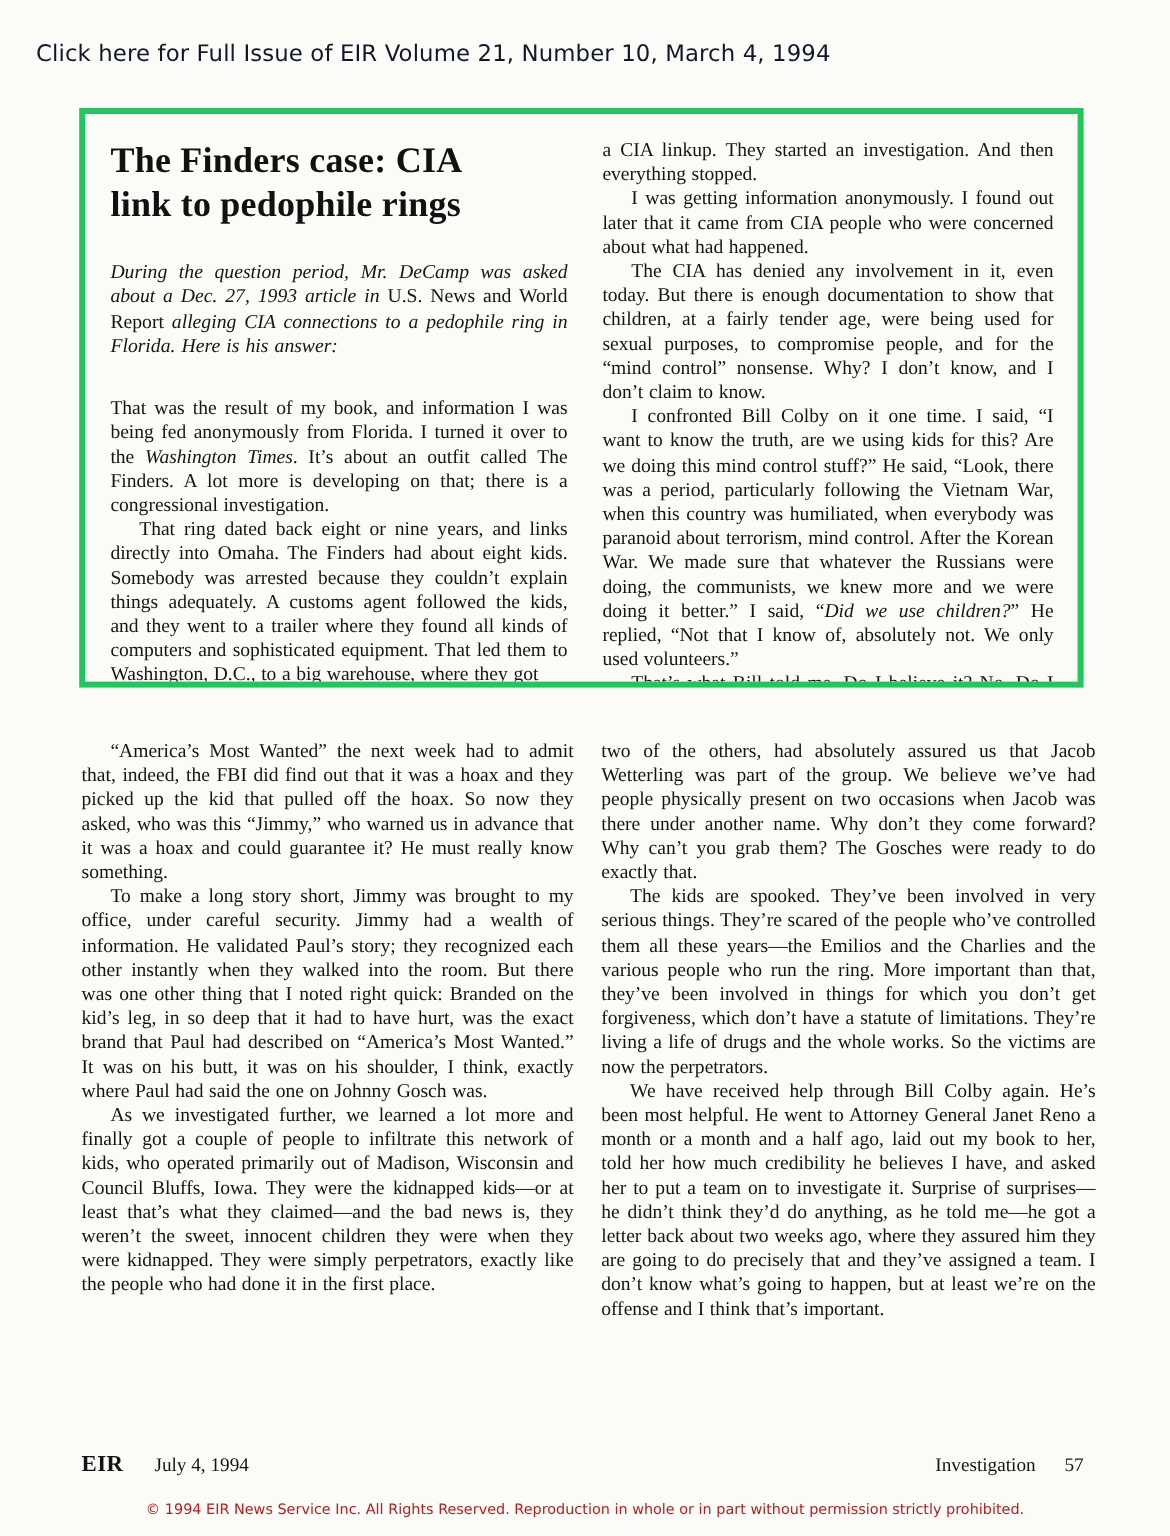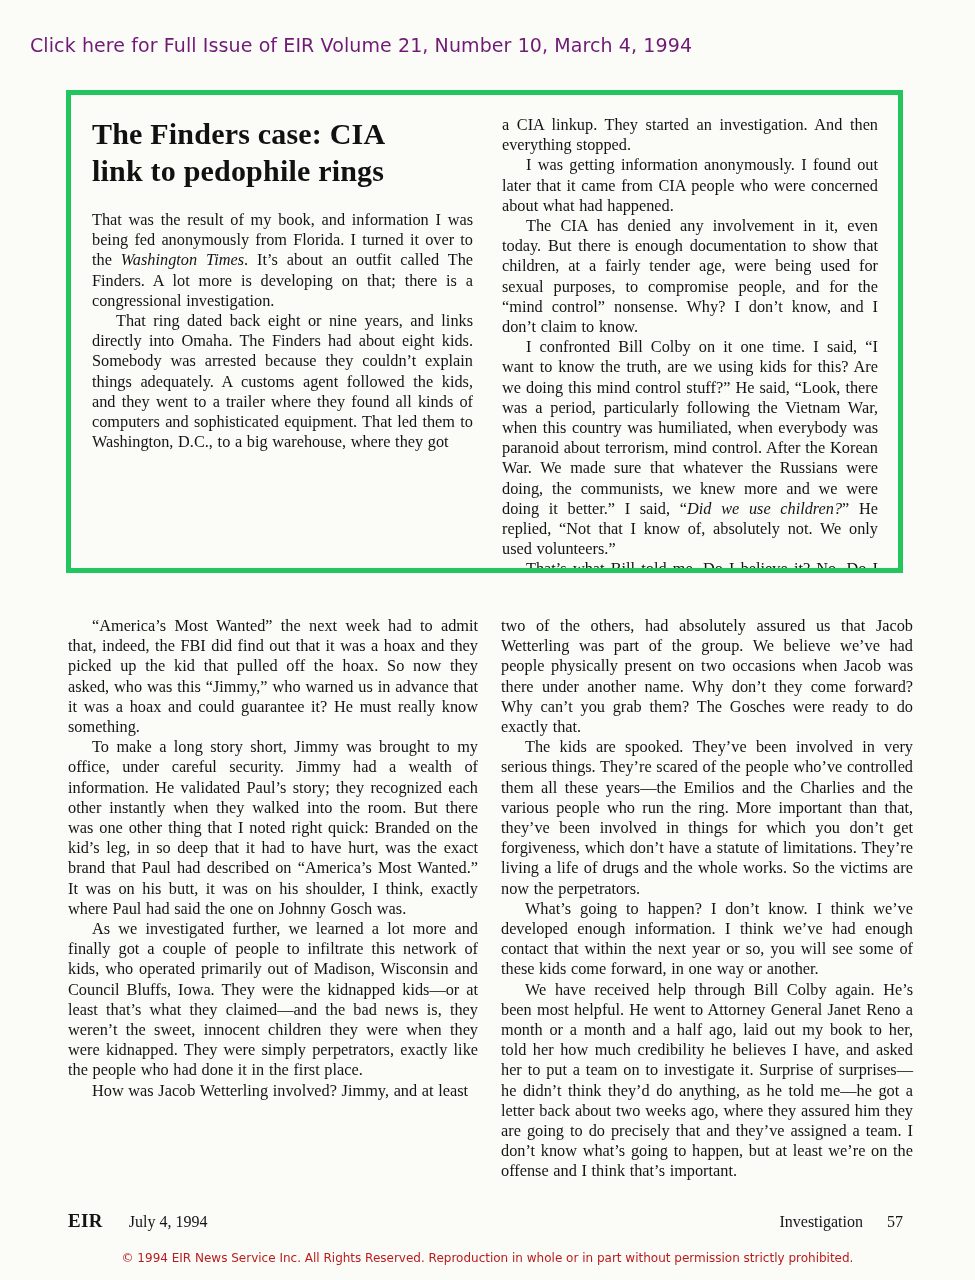--- a/index.html
+++ b/index.html
@@ -7,21 +7,21 @@
     width:975px; height:1280px; position:relative;
     background:#fbfbf7;
     font-family:"Liberation Serif", serif;
     color:#141414;
     overflow:hidden;
   }
   .top-link {
     position:absolute; left:30px; top:34px;
     font-family:"DejaVu Sans", sans-serif;
     font-size:19px; letter-spacing:0.1px;
-    color:#701a75; text-decoration:none; cursor:pointer;
+    color:#0f172a; text-decoration:none; cursor:pointer;
   }
   .article-box {
     position:absolute; left:66px; top:90px;
     width:837px; height:483px;
     border:5px solid #22c55e; box-sizing:border-box;
     display:flex; gap:29px;
     padding:20px 20px 0 21px;
     overflow:hidden;
     background:transparent;
   }
@@ -36,21 +36,21 @@
   .intro {
     margin-top:28px;
     font-size:16.4px; line-height:20.3px;
     text-align:justify; word-spacing:1px;
   }
   p.body-par {
     margin:0; font-size:16.3px; line-height:20.2px;
     text-align:justify; text-indent:24px; word-spacing:0.6px;
   }
   p.noind { text-indent:0; }
-  p.gap-top { margin-top:21px; }
+  p.gap-top { margin-top:32px; }
   .lower {
     position:absolute; left:68px; top:616px; width:845px;
     display:flex; gap:23px;
   }
   .lower-col-left  { width:410px; flex:0 0 410px; }
   .lower-col-right { flex:1 1 auto; }
   .page-footer {
     position:absolute; left:68px; top:1210px; width:835px;
     display:flex; justify-content:space-between; align-items:baseline;
     font-size:16px;
@@ -70,43 +70,42 @@
 <body>
 
 <a class="top-link">Click here for Full Issue of EIR Volume 21, Number 10, March 4, 1994</a>
 
 <div class="article-box">
   <div class="box-col-left">
     <h1 class="headline">
       <span>The Finders case: CIA</span>
       <span>link to pedophile rings</span>
     </h1>
+    <div class="intro"><i>During the question period, Mr. DeCamp was asked about a Dec. 27, 1993 article in </i><span>U.S. News and World Report</span><i> alleging CIA connections to a pedophile ring in Florida. Here is his answer:</i></div>
     <p class="body-par noind gap-top"><span>That was the result of my book, and information I was being fed anonymously from Florida. I turned it over to the </span><i>Washington Times</i><span>. It’s about an outfit called The Finders. A lot more is developing on that; there is a congressional investigation.</span></p>
     <p class="body-par">That ring dated back eight or nine years, and links directly into Omaha. The Finders had about eight kids. Somebody was arrested because they couldn’t explain things adequately. A customs agent followed the kids, and they went to a trailer where they found all kinds of computers and sophisticated equipment. That led them to Washington, D.C., to a big warehouse, where they got</p>
   </div>
   <div class="box-col-right">
     <p class="body-par noind">a CIA linkup. They started an investigation. And then everything stopped.</p>
     <p class="body-par">I was getting information anonymously. I found out later that it came from CIA people who were concerned about what had happened.</p>
     <p class="body-par">The CIA has denied any involvement in it, even today. But there is enough documentation to show that children, at a fairly tender age, were being used for sexual purposes, to compromise people, and for the “mind control” nonsense. Why? I don’t know, and I don’t claim to know.</p>
     <p class="body-par"><span>I confronted Bill Colby on it one time. I said, “I want to know the truth, are we using kids for this? Are we doing this mind control stuff?” He said, “Look, there was a period, particularly following the Vietnam War, when this country was humiliated, when everybody was paranoid about terrorism, mind control. After the Korean War. We made sure that whatever the Russians were doing, the communists, we knew more and we were doing it better.” I said, “</span><i>Did we use children?</i><span>” He replied, “Not that I know of, absolutely not. We only used volunteers.”</span></p>
     <p class="body-par">That’s what Bill told me. Do I believe it? No. Do I believe we did use children? Yes.</p>
   </div>
 </div>
 
 <div class="lower">
   <div class="lower-col-left">
     <p class="body-par">“America’s Most Wanted” the next week had to admit that, indeed, the FBI did find out that it was a hoax and they picked up the kid that pulled off the hoax. So now they asked, who was this “Jimmy,” who warned us in advance that it was a hoax and could guarantee it? He must really know something.</p>
     <p class="body-par">To make a long story short, Jimmy was brought to my office, under careful security. Jimmy had a wealth of information. He validated Paul’s story; they recognized each other instantly when they walked into the room. But there was one other thing that I noted right quick: Branded on the kid’s leg, in so deep that it had to have hurt, was the exact brand that Paul had described on “America’s Most Wanted.” It was on his butt, it was on his shoulder, I think, exactly where Paul had said the one on Johnny Gosch was.</p>
     <p class="body-par">As we investigated further, we learned a lot more and finally got a couple of people to infiltrate this network of kids, who operated primarily out of Madison, Wisconsin and Council Bluffs, Iowa. They were the kidnapped kids—or at least that’s what they claimed—and the bad news is, they weren’t the sweet, innocent children they were when they were kidnapped. They were simply perpetrators, exactly like the people who had done it in the first place.</p>
-    <p class="body-par">How was Jacob Wetterling involved? Jimmy, and at least</p>
   </div>
   <div class="lower-col-right">
     <p class="body-par noind">two of the others, had absolutely assured us that Jacob Wetterling was part of the group. We believe we’ve had people physically present on two occasions when Jacob was there under another name. Why don’t they come forward? Why can’t you grab them? The Gosches were ready to do exactly that.</p>
     <p class="body-par">The kids are spooked. They’ve been involved in very serious things. They’re scared of the people who’ve controlled them all these years—the Emilios and the Charlies and the various people who run the ring. More important than that, they’ve been involved in things for which you don’t get forgiveness, which don’t have a statute of limitations. They’re living a life of drugs and the whole works. So the victims are now the perpetrators.</p>
-    <p class="body-par">What’s going to happen? I don’t know. I think we’ve developed enough information. I think we’ve had enough contact that within the next year or so, you will see some of these kids come forward, in one way or another.</p>
     <p class="body-par">We have received help through Bill Colby again. He’s been most helpful. He went to Attorney General Janet Reno a month or a month and a half ago, laid out my book to her, told her how much credibility he believes I have, and asked her to put a team on to investigate it. Surprise of surprises—he didn’t think they’d do anything, as he told me—he got a letter back about two weeks ago, where they assured him they are going to do precisely that and they’ve assigned a team. I don’t know what’s going to happen, but at least we’re on the offense and I think that’s important.</p>
   </div>
 </div>
 
 <div class="page-footer">
   <div>
     <span class="footer-journal">EIR</span><span class="footer-date">July 4, 1994</span>
   </div>
   <div>
     <span class="footer-section">Investigation</span><span>57</span>

